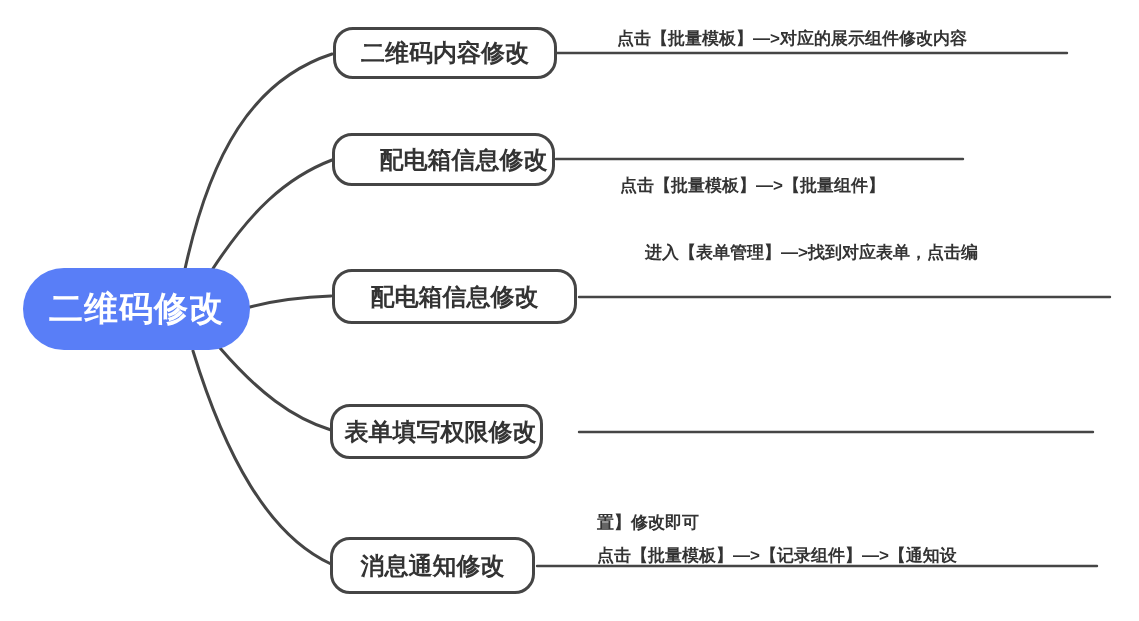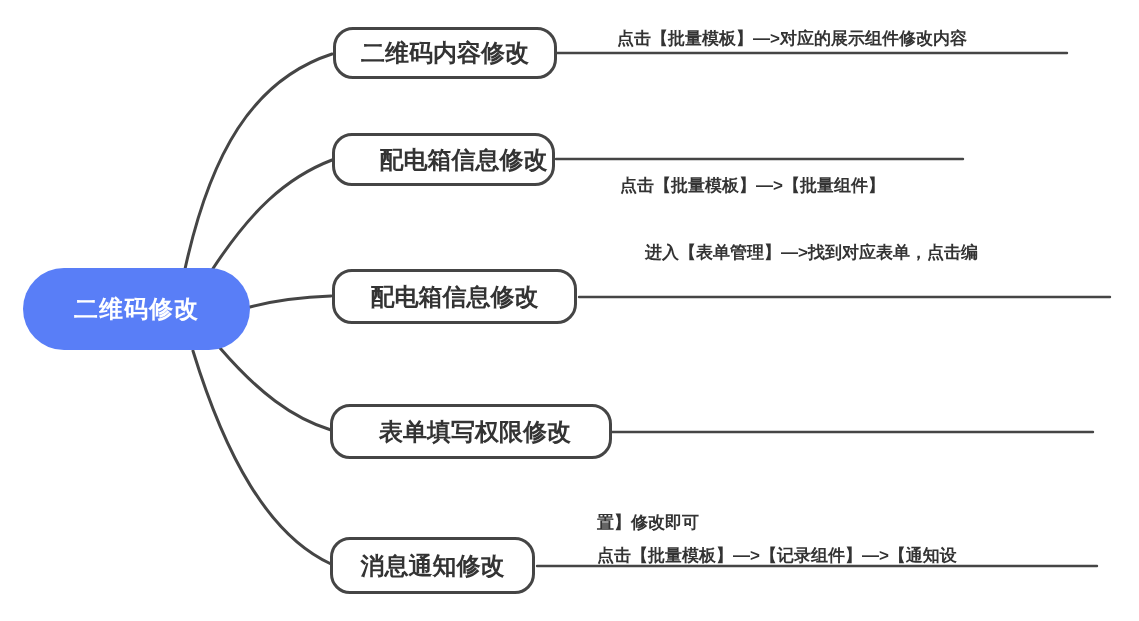--- a/index.html
+++ b/index.html
@@ -42,21 +42,21 @@
     width: 227px; height: 82px;
     background: var(--root-fill);
     border-radius: 41px;
     display: flex;
     align-items: center;
     justify-content: center;
     cursor: pointer;
   }
   .root-node span {
     color: var(--root-text);
-    font-size: 24px;
+    font-size: 34px;
     font-weight: bold;
     letter-spacing: 1px;
     white-space: nowrap;
   }
   .topic {
     position: absolute;
     background: var(--background);
     border: 3px solid var(--node-border);
     border-radius: 20px;
     display: flex;
@@ -106,21 +106,21 @@
 
   <div class="topic" style="left:333px; top:27px; width:224px; height:52px;">
     <span>二维码内容修改</span>
   </div>
   <div class="topic" style="left:332px; top:133px; width:223px; height:53px;padding-left:40px;">
     <span>配电箱信息修改</span>
   </div>
   <div class="topic" style="left:332px; top:269px; width:245px; height:55px;">
     <span>配电箱信息修改</span>
   </div>
-  <div class="topic" style="left:330px; top:404px; width:282px; height:55px;padding-left:8px;">
+  <div class="topic" style="left:330px; top:404px; width:213px; height:55px;padding-left:8px;">
     <span>表单填写权限修改</span>
   </div>
   <div class="topic" style="left:330px; top:537px; width:205px; height:57px;">
     <span>消息通知修改</span>
   </div>
 
   <div class="ann" style="left:617px; top:22px;">
     <div class="ann-line">点击【批量模板】—&gt;对应的展示组件修改内容</div>
   </div>
 

